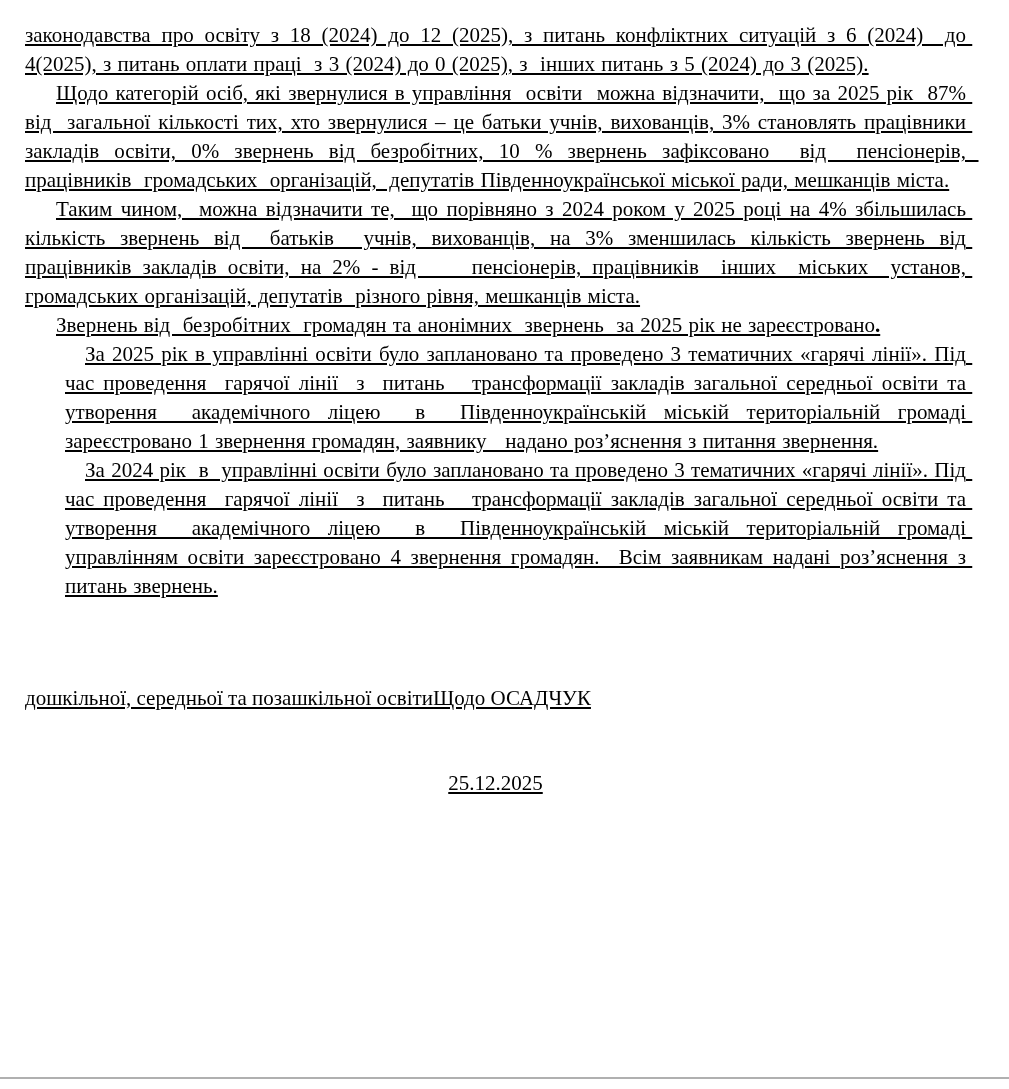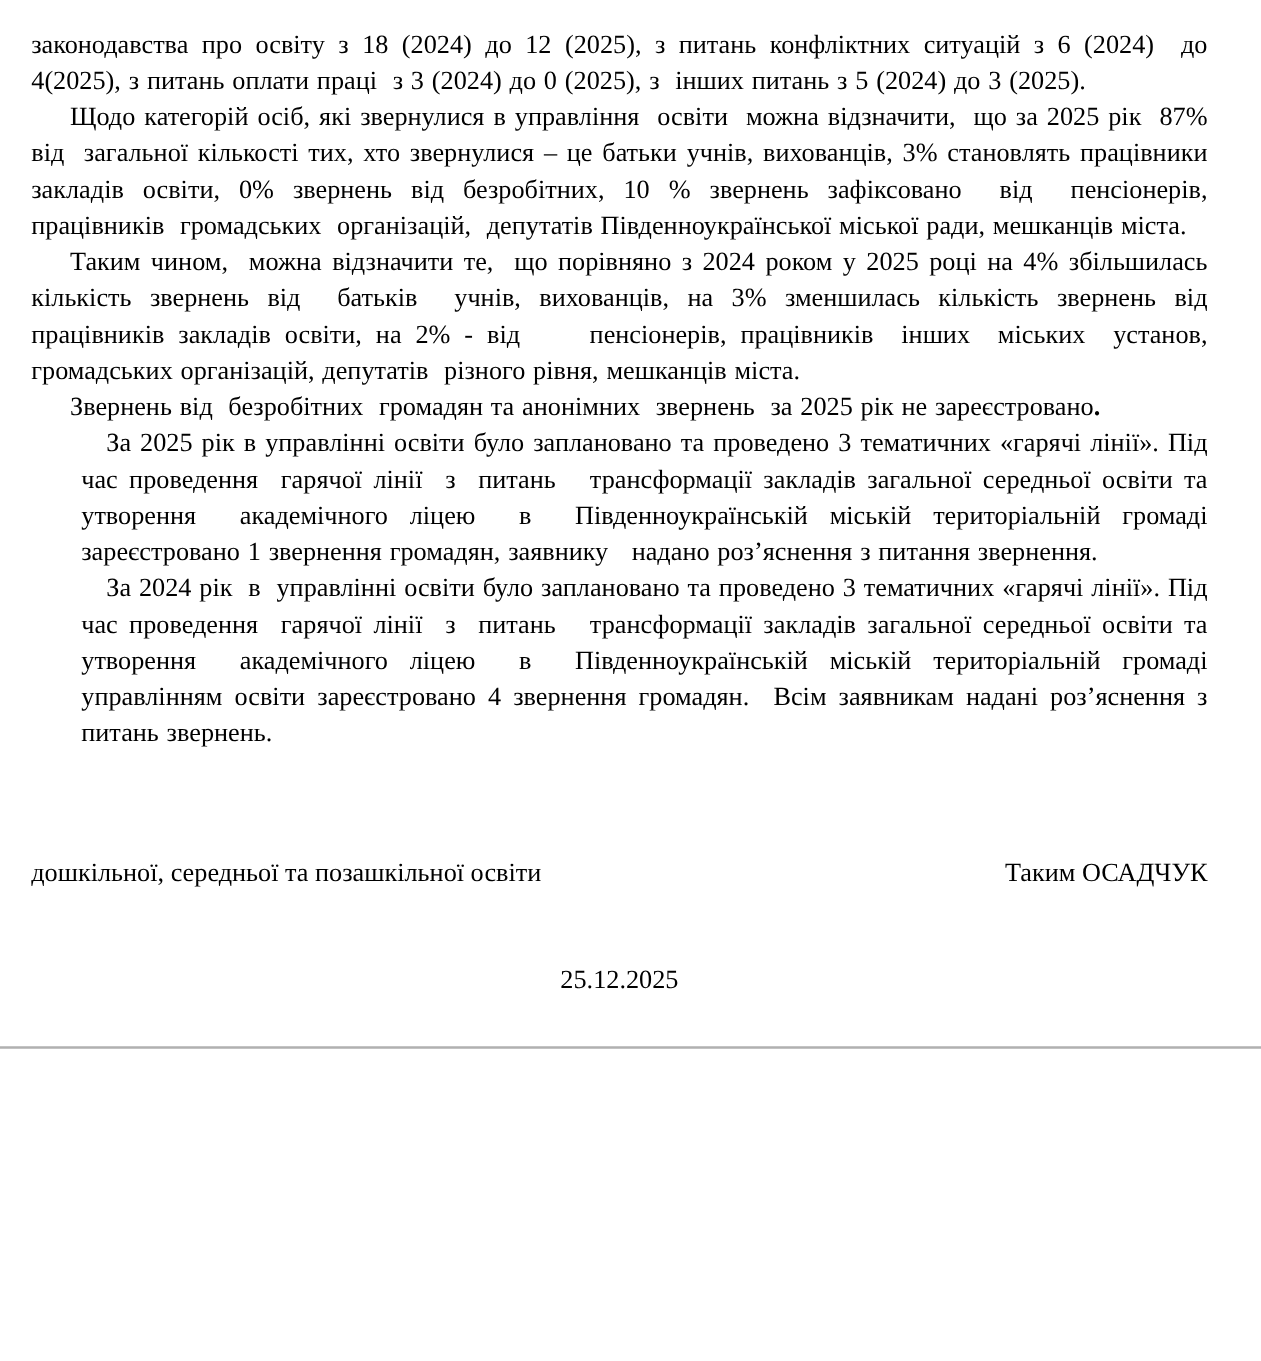--- a/index.html
+++ b/index.html
@@ -11,43 +11,44 @@
     width: 1009px;
     height: 1089px;
     position: relative;
     overflow: hidden;
     font-family: "Liberation Serif", "DejaVu Serif", serif;
     color: #000000;
   }
   .page {
     box-sizing: border-box;
     width: 1009px;
-    height: 839px;
+    height: 1079px;
     padding: 21px 43px 0 25px;
     position: relative;
+    text-decoration: underline;
   }
   .body-text p {
     margin: 0;
     font-size: 21px;
     line-height: 29px;
     text-align: justify;
     white-space: pre-wrap;
     word-spacing: 1px;
   }
   p.indent { text-indent: 31px; }
   p.small-indent { text-indent: 20px; margin-left: 40px; }
   .bold-period { font-weight: bold; }
   .signature {
     margin-top: 82px;
     font-size: 21px;
     line-height: 30px;
   }
   .signature-row {
     display: flex;
-    justify-content: space-between;
+    justify-content: flex-start;
     align-items: baseline;
   }
   .date-line {
     margin-top: 56px;
     font-size: 21px;
     line-height: 29px;
     text-align: center;
   }
   .bottom-divider {
     position: absolute;
@@ -68,21 +69,21 @@
     <p class="indent">Щодо категорій осіб, які звернулися в управління  освіти  можна відзначити,  що за 2025 рік  87% від  загальної кількості тих, хто звернулися – це батьки учнів, вихованців, 3% становлять працівники закладів освіти, 0% звернень від безробітних, 10 % звернень зафіксовано  від  пенсіонерів,  працівників  громадських  організацій,  депутатів Південноукраїнської міської ради, мешканців міста.</p>
     <p class="indent">Таким чином,  можна відзначити те,  що порівняно з 2024 роком у 2025 році на 4% збільшилась кількість звернень від  батьків  учнів, вихованців, на 3% зменшилась кількість звернень від працівників закладів освіти, на 2% - від     пенсіонерів, працівників  інших  міських  установ, громадських організацій, депутатів  різного рівня, мешканців міста.</p>
     <p class="indent"><span>Звернень від  безробітних  громадян та анонімних  звернень  за 2025 рік не зареєстровано</span><span class="bold-period">.</span></p>
     <p class="small-indent">За 2025 рік в управлінні освіти було заплановано та проведено 3 тематичних «гарячі лінії». Під час проведення  гарячої лінії  з  питань   трансформації закладів загальної середньої освіти та утворення  академічного ліцею  в  Південноукраїнській міській територіальній громаді зареєстровано 1 звернення громадян, заявнику   надано роз’яснення з питання звернення.</p>
     <p class="small-indent">За 2024 рік  в  управлінні освіти було заплановано та проведено 3 тематичних «гарячі лінії». Під час проведення  гарячої лінії  з  питань   трансформації закладів загальної середньої освіти та утворення  академічного ліцею  в  Південноукраїнській міській територіальній громаді управлінням освіти зареєстровано 4 звернення громадян.  Всім заявникам надані роз’яснення з питань звернень.</p>
   </div>
 
   <div class="signature">
     <div class="signature-row">
       <span>дошкільної, середньої та позашкільної освіти</span>
-      <span>Таким  ОСАДЧУК</span>
+      <span>Щодо  ОСАДЧУК</span>
     </div>
   </div>
 
   <div class="date-line">25.12.2025</div>
 
   <div class="bottom-divider"></div>
 
 </div>
 
 </body></html>

